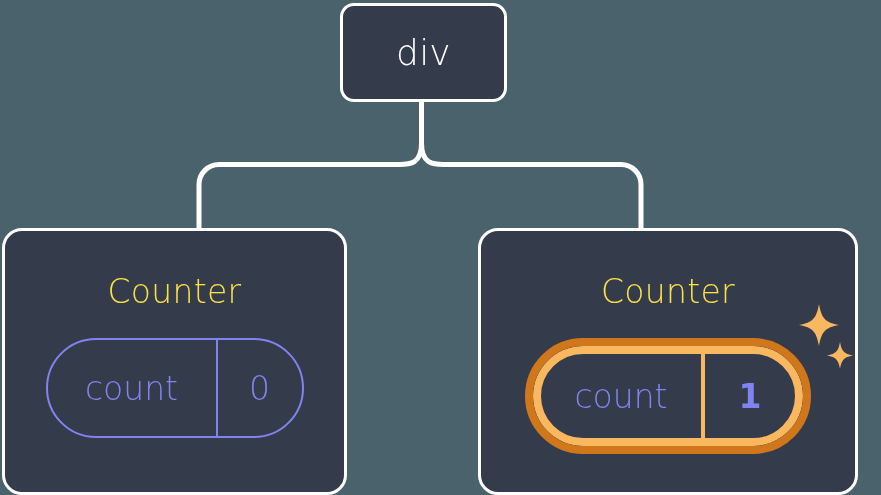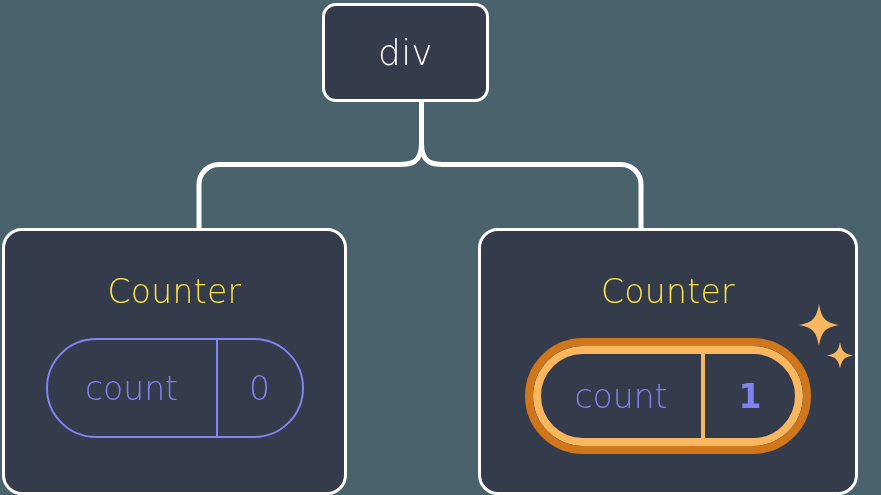--- a/index.html
+++ b/index.html
@@ -33,21 +33,21 @@
     background: #343b4a;
     border: 3px solid #ffffff;
     border-radius: 16px;
     display: flex;
     flex-direction: column;
     align-items: center;
   }
 
   
   #node-root {
-    left: 322px;
+    left: 340px;
     top: 3px;
     width: 167px;
     height: 99px;
     justify-content: center;
     border-radius: 14px;
   }
   #node-root .node-title {
     font-size: 36px;
     font-weight: 300;
     color: #ffffff;

